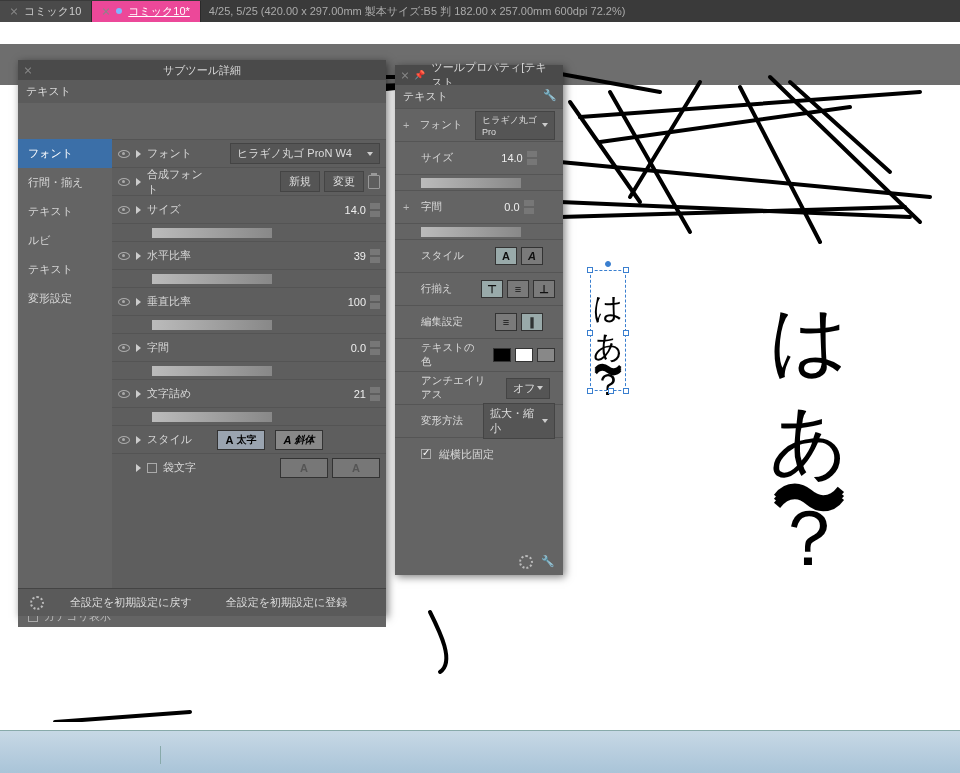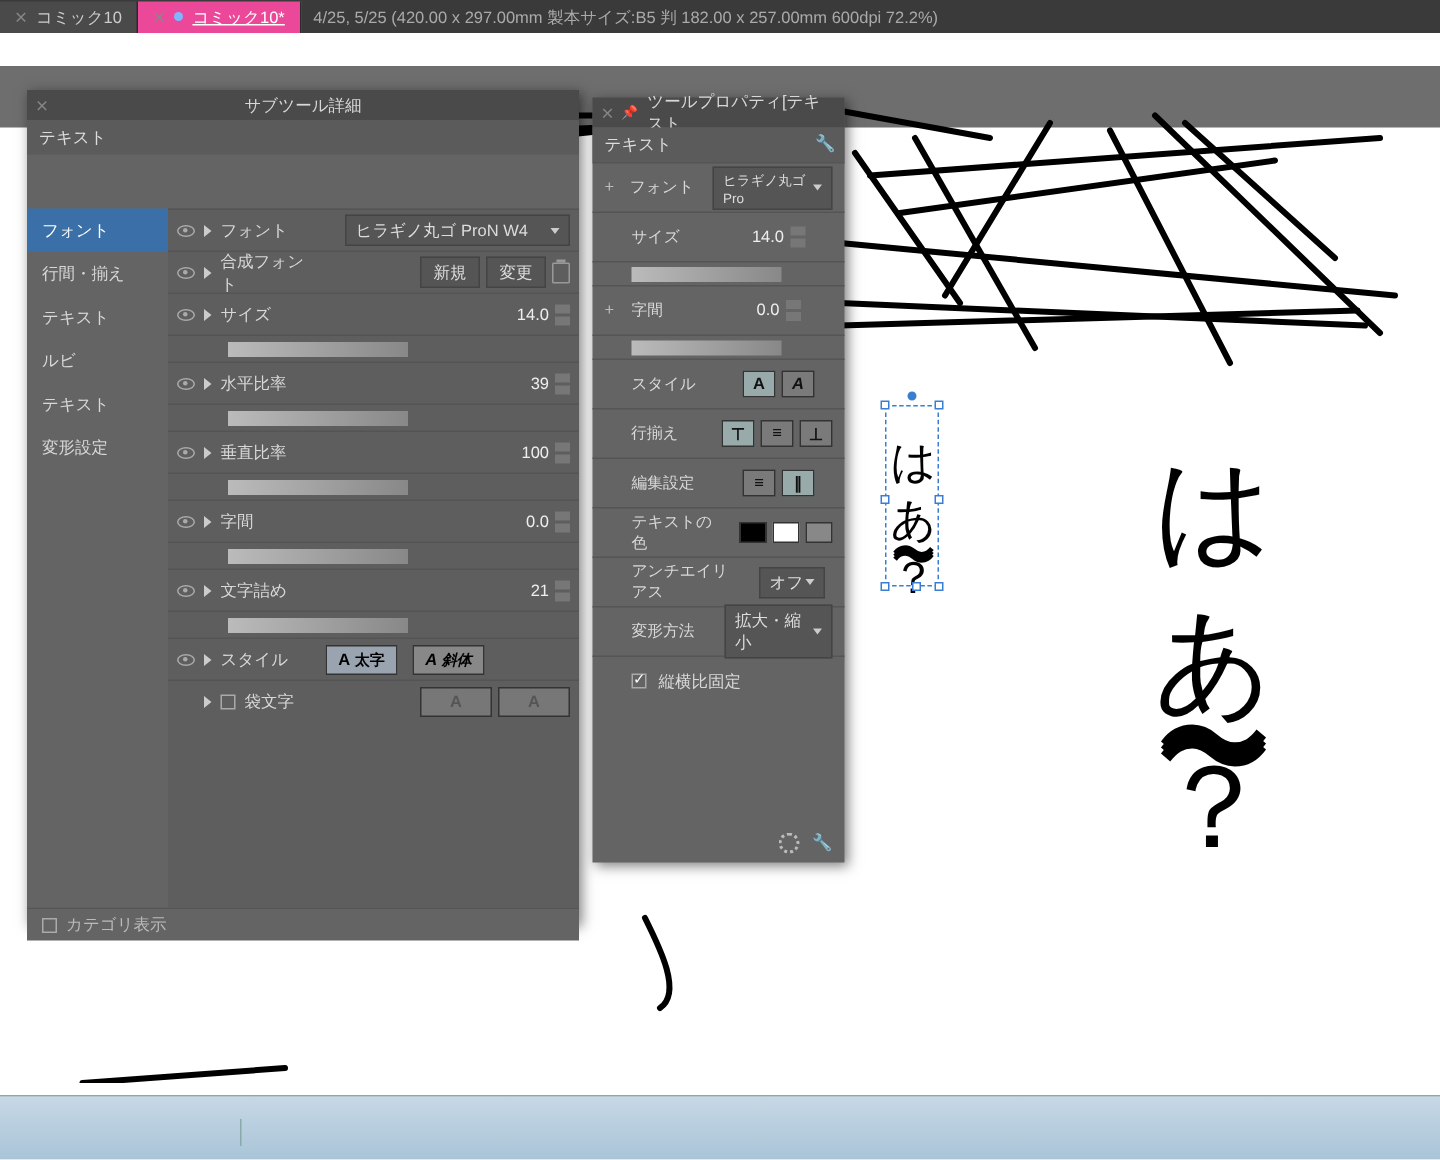--- a/index.html
+++ b/index.html
@@ -286,20 +286,25 @@
           <div class="stylebtn" style="background:#777; color:#555">A</div>
         </div>
       </div>
     </div>
   </div>
 
   <div class="catrow">
     <span class="check"></span>
     <span>カテゴリ表示</span>
   </div>
+  <div class="footer">
+    <span class="gear"></span>
+    <span class="btn" style="background:transparent;border:none">全設定を初期設定に戻す</span>
+    <span class="btn" style="background:transparent;border:none">全設定を初期設定に登録</span>
+  </div>
 </div>
 
 <div class="panel toolprop">
   <div class="panel-title" style="justify-content:flex-start; gap:6px;">
     <span class="tab-close"></span>
     <span style="font-size:9px">📌</span>
     <span>ツールプロパティ[テキスト</span>
   </div>
   <div class="subsection" style="position:relative">
     <span>テキスト</span>

